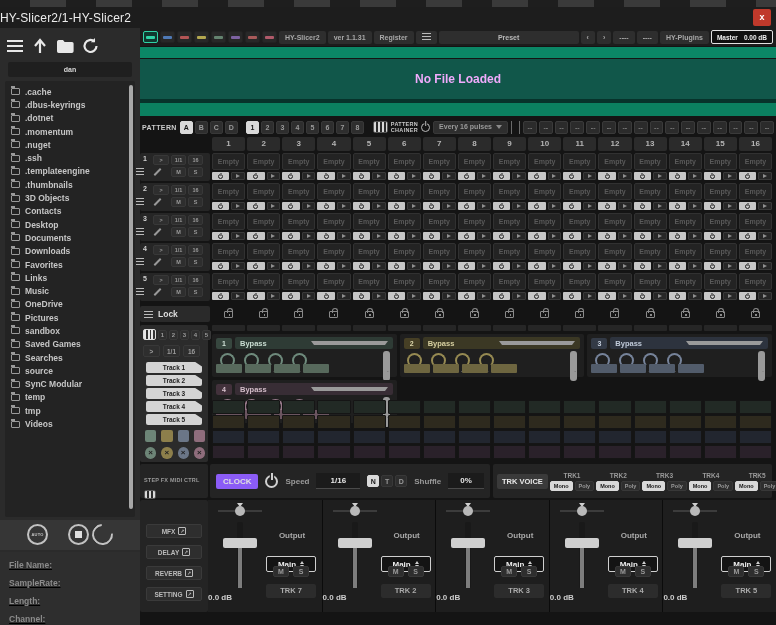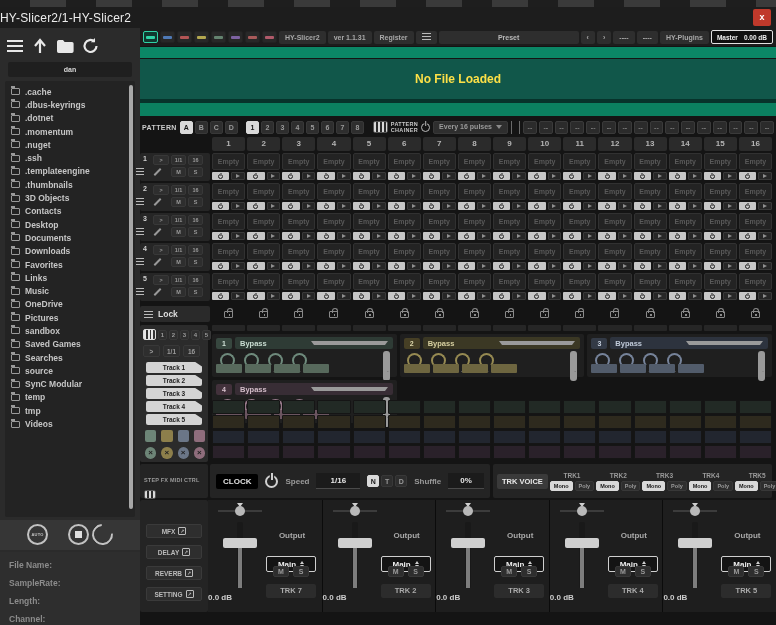--- a/index.html
+++ b/index.html
@@ -28,21 +28,21 @@
   .f-item { display:flex; align-items:center; gap:5px; height:13.3px; padding-left:6px; }
   .f-label { color:#c6c6c6; font-size:8.5px; font-weight:bold; }
   .f-ic { width:9px; height:7px; border:1px solid #9a9a9a; border-radius:1px; position:relative; flex:0 0 auto; }
   .f-ic::before { content:""; position:absolute; left:-1px; top:-3px; width:4px; height:2px; background:#9a9a9a; }
   #fscroll { position:absolute; right:2px; top:4px; width:4px; height:424px; background:#a8a8a8; border-radius:2px; }
   #transport { position:absolute; left:0px; top:492px; width:140px; height:30px; background:#363636; }
   .t-ic { position:absolute; top:4px; width:21px; height:21px; border:2px solid #c2c2c2; border-radius:50%; }
   #autoic { left:27px; color:#c2c2c2; font-size:4px; font-weight:bold; text-align:center; line-height:17px; letter-spacing:.2px; }
   #stopic { left:68px; } #stopic::after { content:""; position:absolute; left:5px; top:5px; width:7px; height:7px; background:#e0e0e0; }
   #loopic { left:92px; border-top-color:transparent; transform:rotate(40deg); }
-  #sbinfo { position:absolute; left:0; top:524px; width:140px; height:73px; background:#2e2e2e; padding:8px 0 0 9px; }
+  #sbinfo { position:absolute; left:0; top:524px; width:140px; height:73px; background:#2e2e2e; padding:8px 0 0 9px;text-decoration:underline; }
   #sbinfo .inflbl { display:block; color:#8b8b8b; font-size:8.5px; font-weight:bold; margin-bottom:8px; }
 
   
   #plugin { position:absolute; left:140px; top:28px; width:636px; height:597px; background:#141414; }
 
   
   #ptoolbar { position:absolute; left:0; top:0; width:636px; height:18px; background:#1d1d1d;
     display:flex; align-items:center; gap:2px; padding:0 3px; }
   .tabchip { width:15px; height:12px; background:#282828; border:1px solid #222; border-radius:2px;
     display:flex; align-items:center; justify-content:center; flex:0 0 auto; }
@@ -55,21 +55,21 @@
     background:repeating-linear-gradient(#bbb 0 1.4px,transparent 1.4px 2.8px); }
   #master { border:1px solid #e2e2e2; background:#101010; border-radius:2px; height:14px;
     display:flex; align-items:center; gap:6px; padding:0 5px; flex:0 0 auto; }
   #master span { color:#efefef; font-size:6.5px; font-weight:bold; }
 
   
   #wave { position:absolute; left:0; top:18px; width:636px; height:70px; }
   #wave .strip1 { position:absolute; left:0; top:1px; width:100%; height:11px; background:#0b8766; }
   #wave .body  { position:absolute; left:0; top:13px; width:100%; height:40px; background:#11574a;
     display:flex; align-items:center; justify-content:center; }
-  #wave .body span { color:#fde047; font-size:12px; font-weight:bold; }
+  #wave .body span { color:#f0abfc; font-size:12px; font-weight:bold; }
   #wave .gap   { position:absolute; left:0; top:53px; width:100%; height:4px; background:#07332b; }
   #wave .strip2{ position:absolute; left:0; top:57px; width:100%; height:13px; background:#0b8060; }
 
   
   #patrow { position:absolute; left:2px; top:90px; width:632px; height:18px; display:flex; align-items:center; gap:3px; }
   .plabel { color:#cccccc; font-size:7px; font-weight:bold; letter-spacing:.4px; flex:0 0 auto; }
   .pgroup { display:flex; gap:2px; flex:0 0 auto; }
   .chip { background:#2e2e2e; border:1px solid #383838; border-radius:2px; color:#9a9a9a;
     font-size:7px; font-weight:bold; text-align:center; }
   .pbank, .pslot { width:13px; height:13px; line-height:12px; }
@@ -166,21 +166,21 @@
   .p3 .fxnum{background:#333a46;color:#c6cfdd;} .p3 .fxname{background:#2d333e;} .p3 .fxname span{color:#bfc9d8;} .p3 .kcirc{border-color:#76839a;border-bottom-color:transparent;} .p3 .fxbar{background:#525c6b;}
   .p4 .fxnum{background:#42313b;color:#d9c3cf;} .p4 .fxname{background:#382d35;} .p4 .fxname span{color:#d2bcc8;} .p4 .kcirc{border-color:#97798a;border-bottom-color:transparent;} .p4 .fxbar{background:#6b5560;}
   .fxname .dn { border-top-color:#9a9a9a; }
 
   
   #midibox { position:absolute; left:0; top:436px; width:68px; height:34px; background:#242424; border-radius:2px; padding:4px 0 0 4px; }
   #midibox .lbl { color:#9a9a9a; font-size:5.5px; font-weight:bold; letter-spacing:.2px; }
   #midibox .piano { width:12px; height:9px; margin-top:4px; }
   #clockpanel { position:absolute; left:70px; top:436px; width:280px; height:34px; background:#242424; border-radius:2px;
     display:flex; align-items:center; gap:7px; padding:0 6px; }
-  #clockpanel .title { background:#000000; border-radius:2px; color:#e0e0e0; font-size:8px; font-weight:bold; padding:3px 7px; }
+  #clockpanel .title { background:#8b5cf6; border-radius:2px; color:#e0e0e0; font-size:8px; font-weight:bold; padding:3px 7px; }
   .pwr.big { width:13px; height:13px; border-width:2px; border-color:#d0d0d0; }
   .pwr.big::after { width:2px; height:7px; top:-4px; background:#d0d0d0; box-shadow:0 0 0 1.2px #242424; }
   .dimlbl { color:#9a9a9a; font-size:8px; font-weight:bold; }
   .valbox { background:#1b1b1b; border-bottom:1px solid #4a4a4a; color:#e6e6e6; font-size:8px; font-weight:bold;
     width:44px; text-align:center; padding:3px 0; }
   #ntd { display:flex; gap:2px; }
   #ntd .chip { width:12px; height:12px; line-height:11px; font-size:7px; }
   #voicepanel { position:absolute; left:353px; top:436px; width:279px; height:34px; background:#242424; border-radius:2px;
     display:flex; align-items:center; padding:4px 4px; gap:2px; }
   #voicepanel .title { background:#3a3a3a; border-radius:2px; color:#e8e8e8; font-size:7.5px; font-weight:bold; padding:3px 5px; flex:0 0 auto; }

